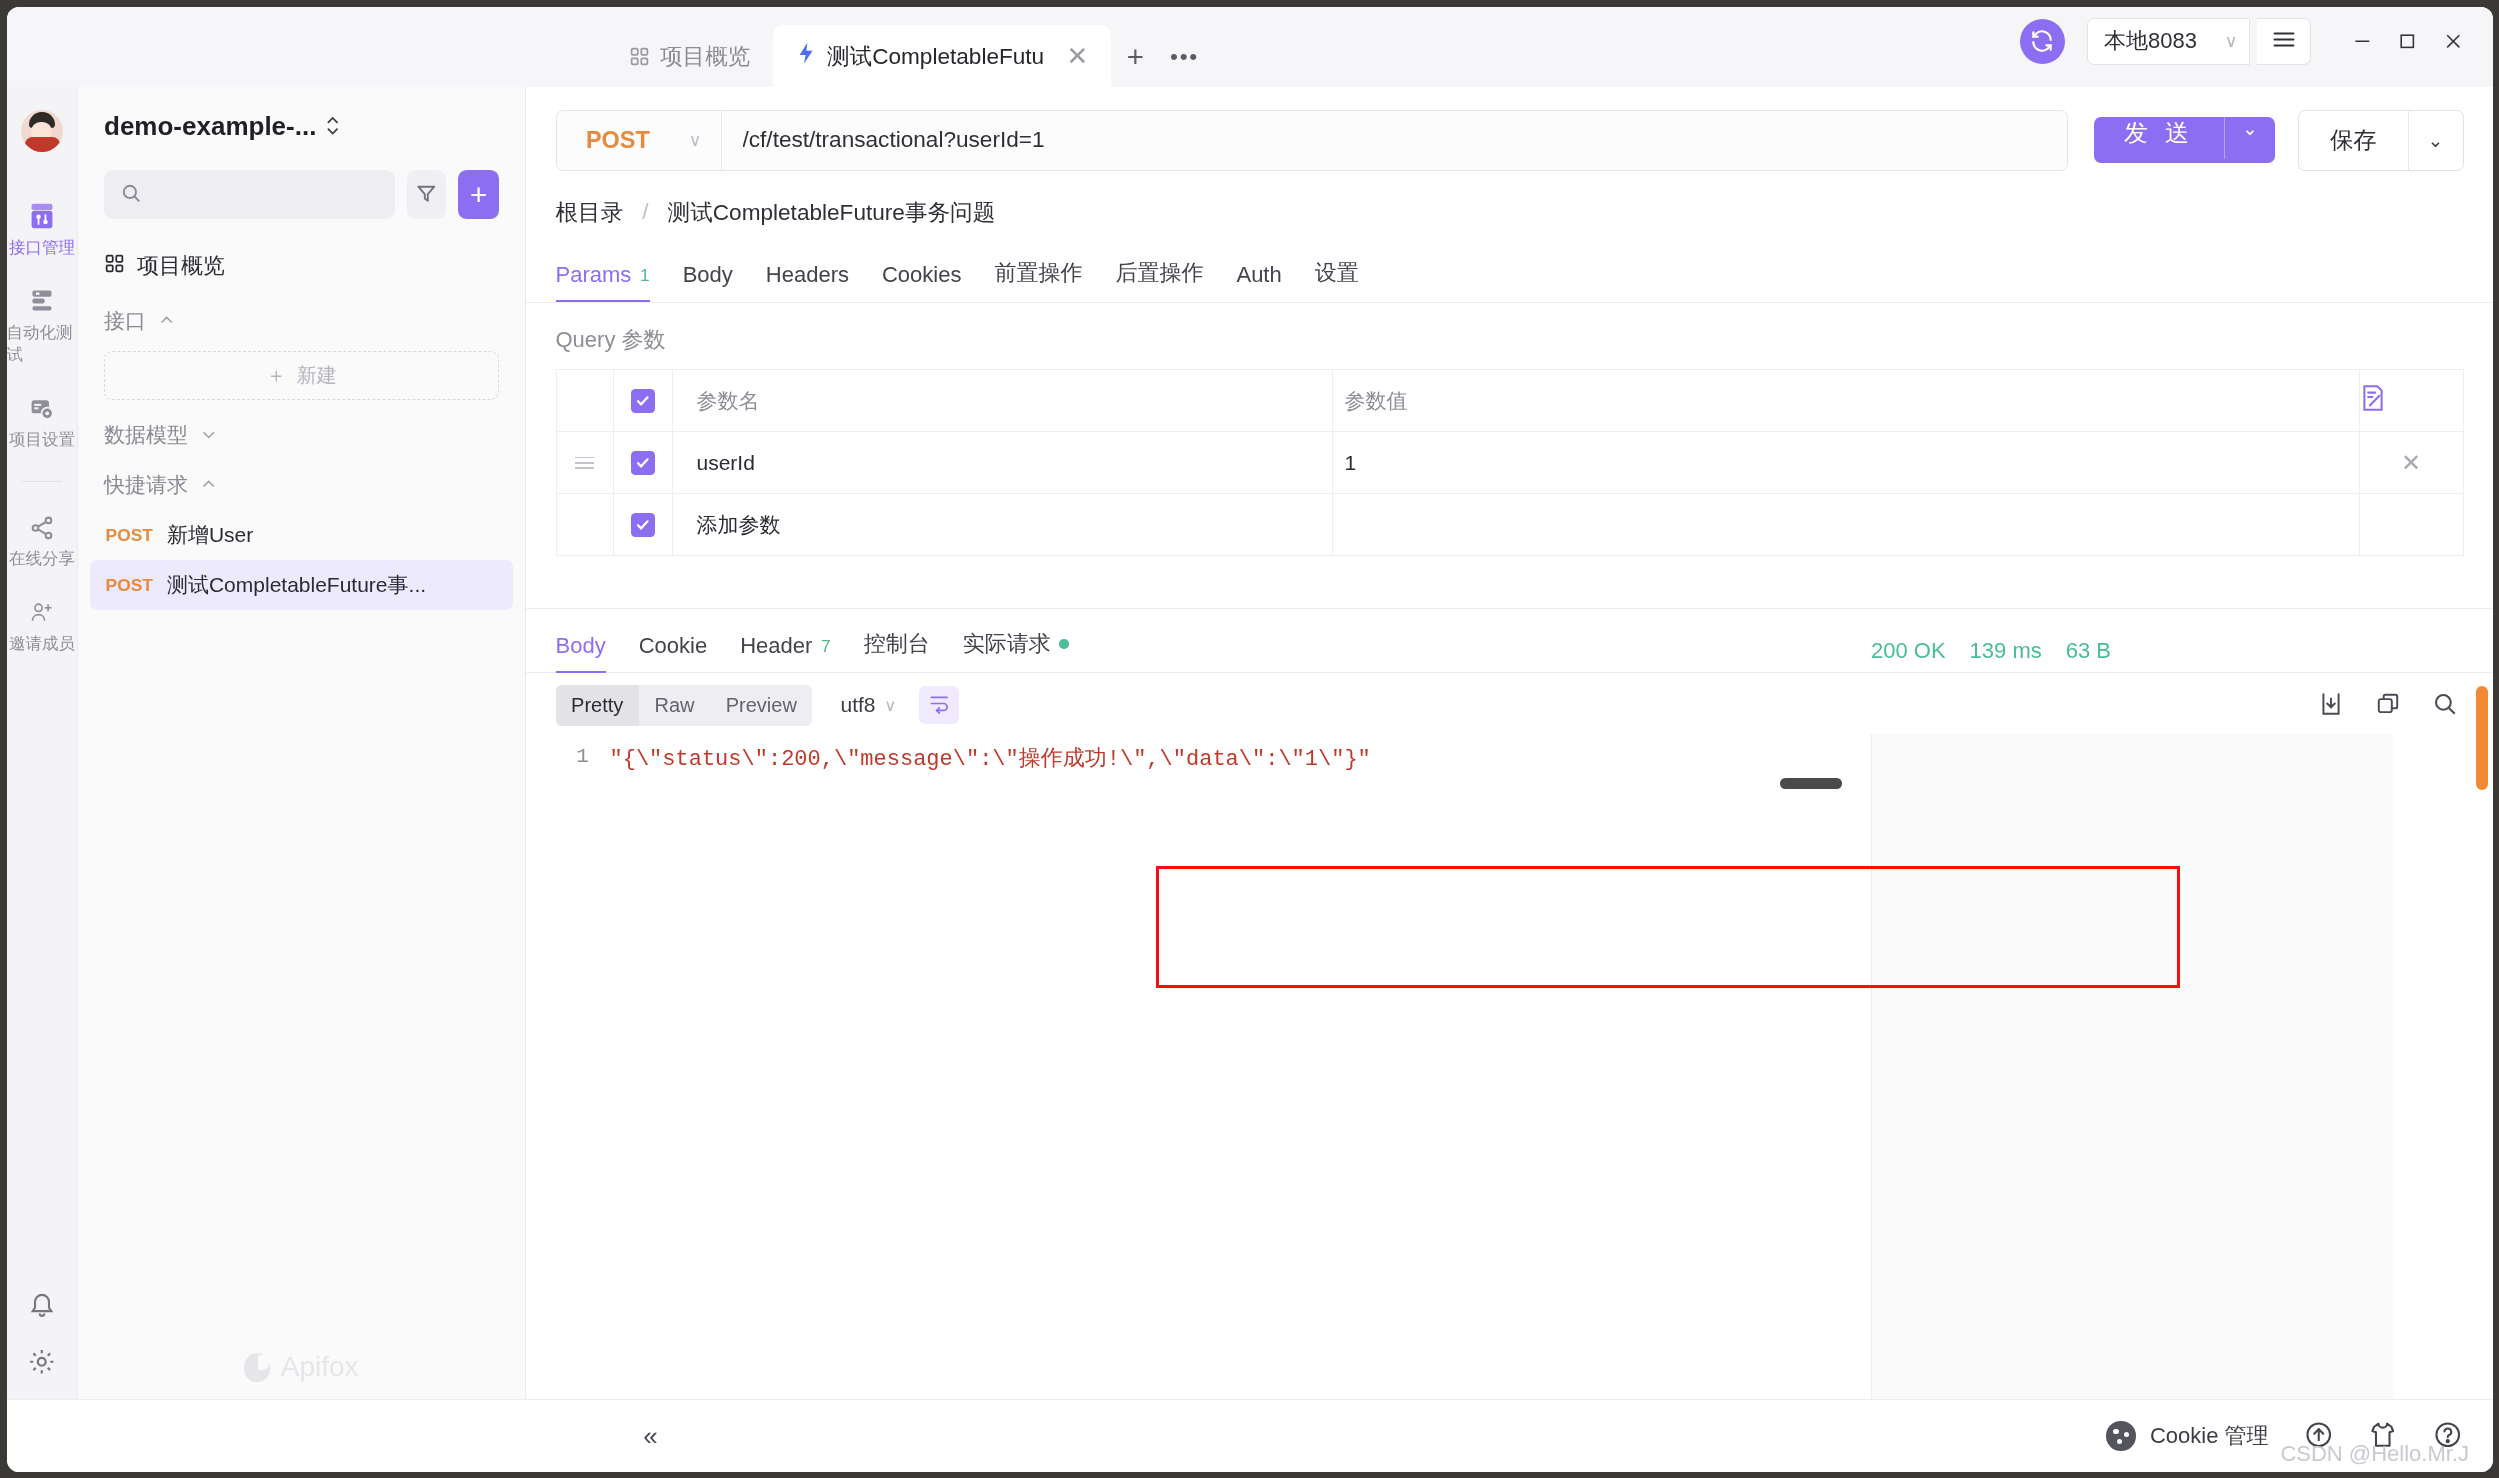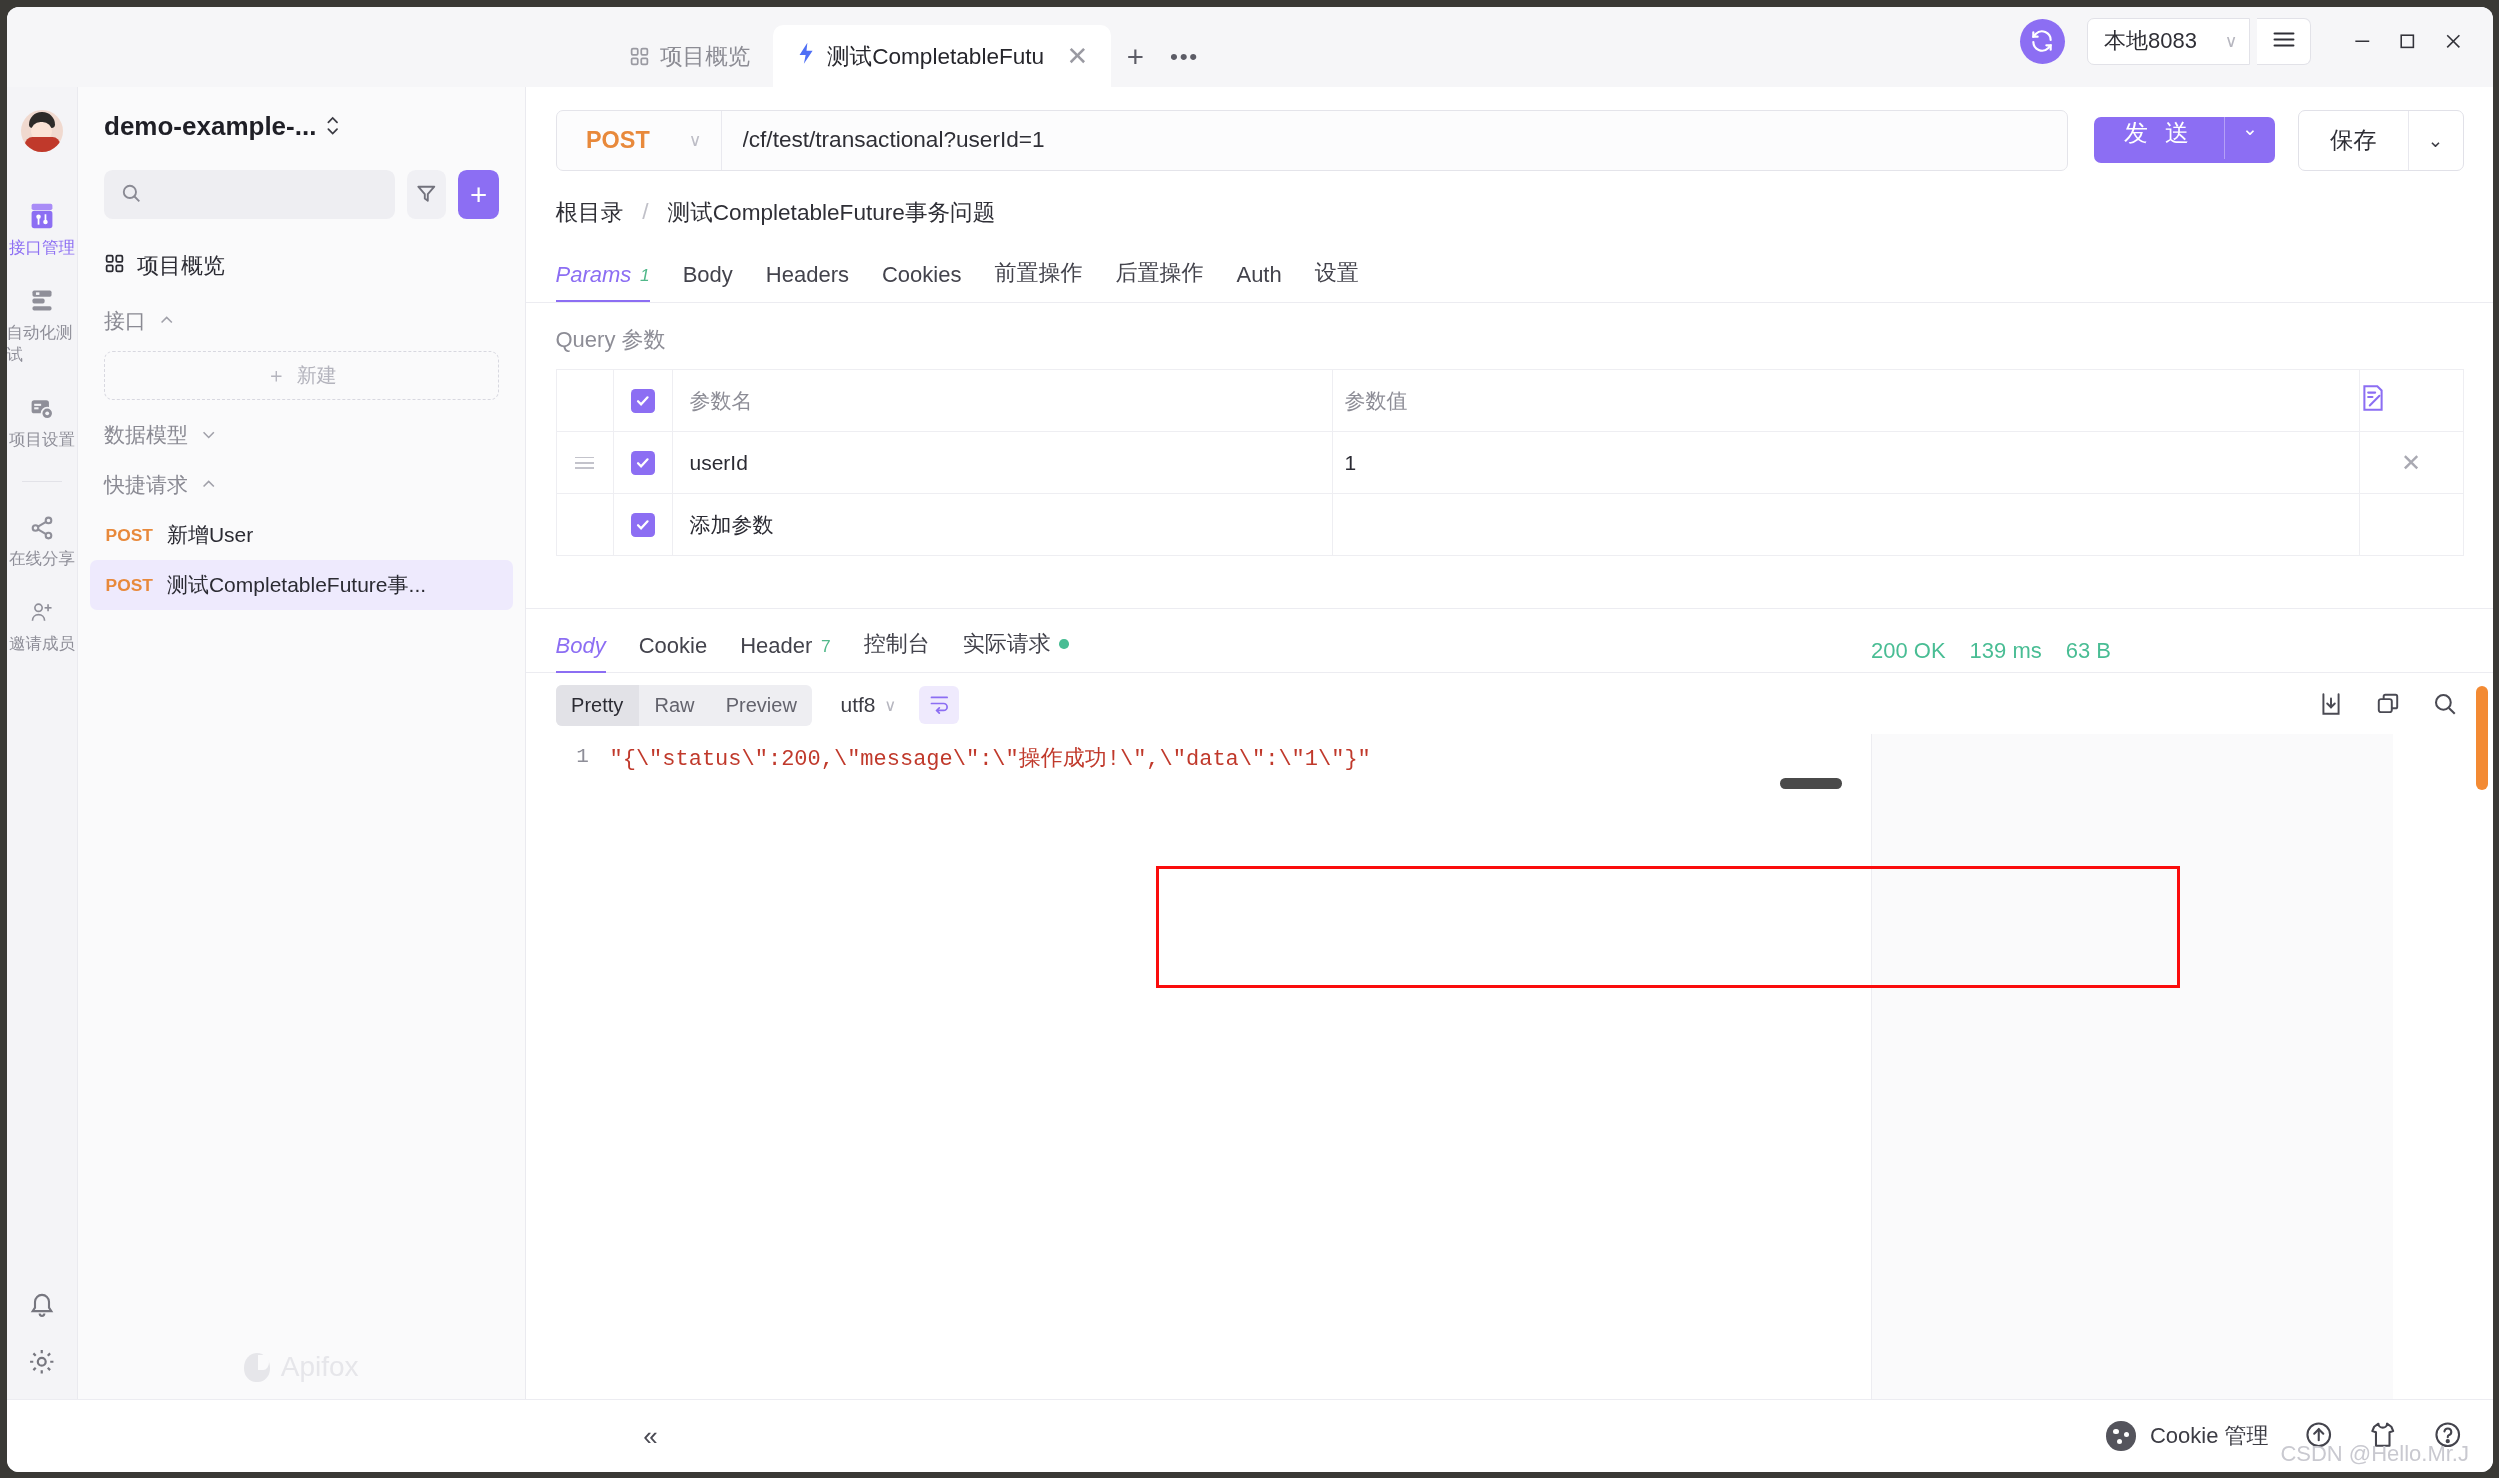--- a/index.html
+++ b/index.html
@@ -356,37 +356,37 @@
     height: 56px;
   }
   .rtab {
     font-size: 22px; color: #43434c;
     padding-bottom: 12px;
     display: flex; align-items: center; gap: 8.7px;
     cursor: pointer;
     border-bottom: 2.6px solid transparent;
     position: relative; top: 0.9px;
   }
-  .rtab.active { color: #8c6ef3; border-bottom-color: #8c6ef3; font-style: italic; }
+  .rtab.active { color: #8c6ef3; border-bottom-color: #8c6ef3; }
   .badge-count {
     font-size: 17.4px; color: #51b88a;
   }
 
   .params-area { padding: 0 29.5px; }
   .params-title { font-size: 22px; color: #8d8d96; padding: 22.6px 0 14px; }
   .ptable { width: 100%; border-collapse: collapse; }
   .ptable th, .ptable td {
     border: 0.9px solid #eeeef2;
     height: 62px;
     text-align: left;
     font-weight: normal;
   }
   .ptable .c-drag { width: 57px; }
   .ptable .c-chk { width: 59px; }
-  .ptable .c-name { width: 660px; padding-left: 17px; }
+  .ptable .c-name { width: 660px; padding-left: 24px; }
   .ptable .c-val { padding-left: 12px; }
   .ptable .c-act { width: 104px; }
   .ptable th { font-size: 21px; color: #8d8d96; }
   .ptable td { font-size: 21px; color: #2b2b33; }
   .ph { color: #b6b6bf; }
   .chk {
     width: 24px; height: 24px;
     background: #8c6ef3;
     border-radius: 4.3px;
     display: flex; align-items: center; justify-content: center;

